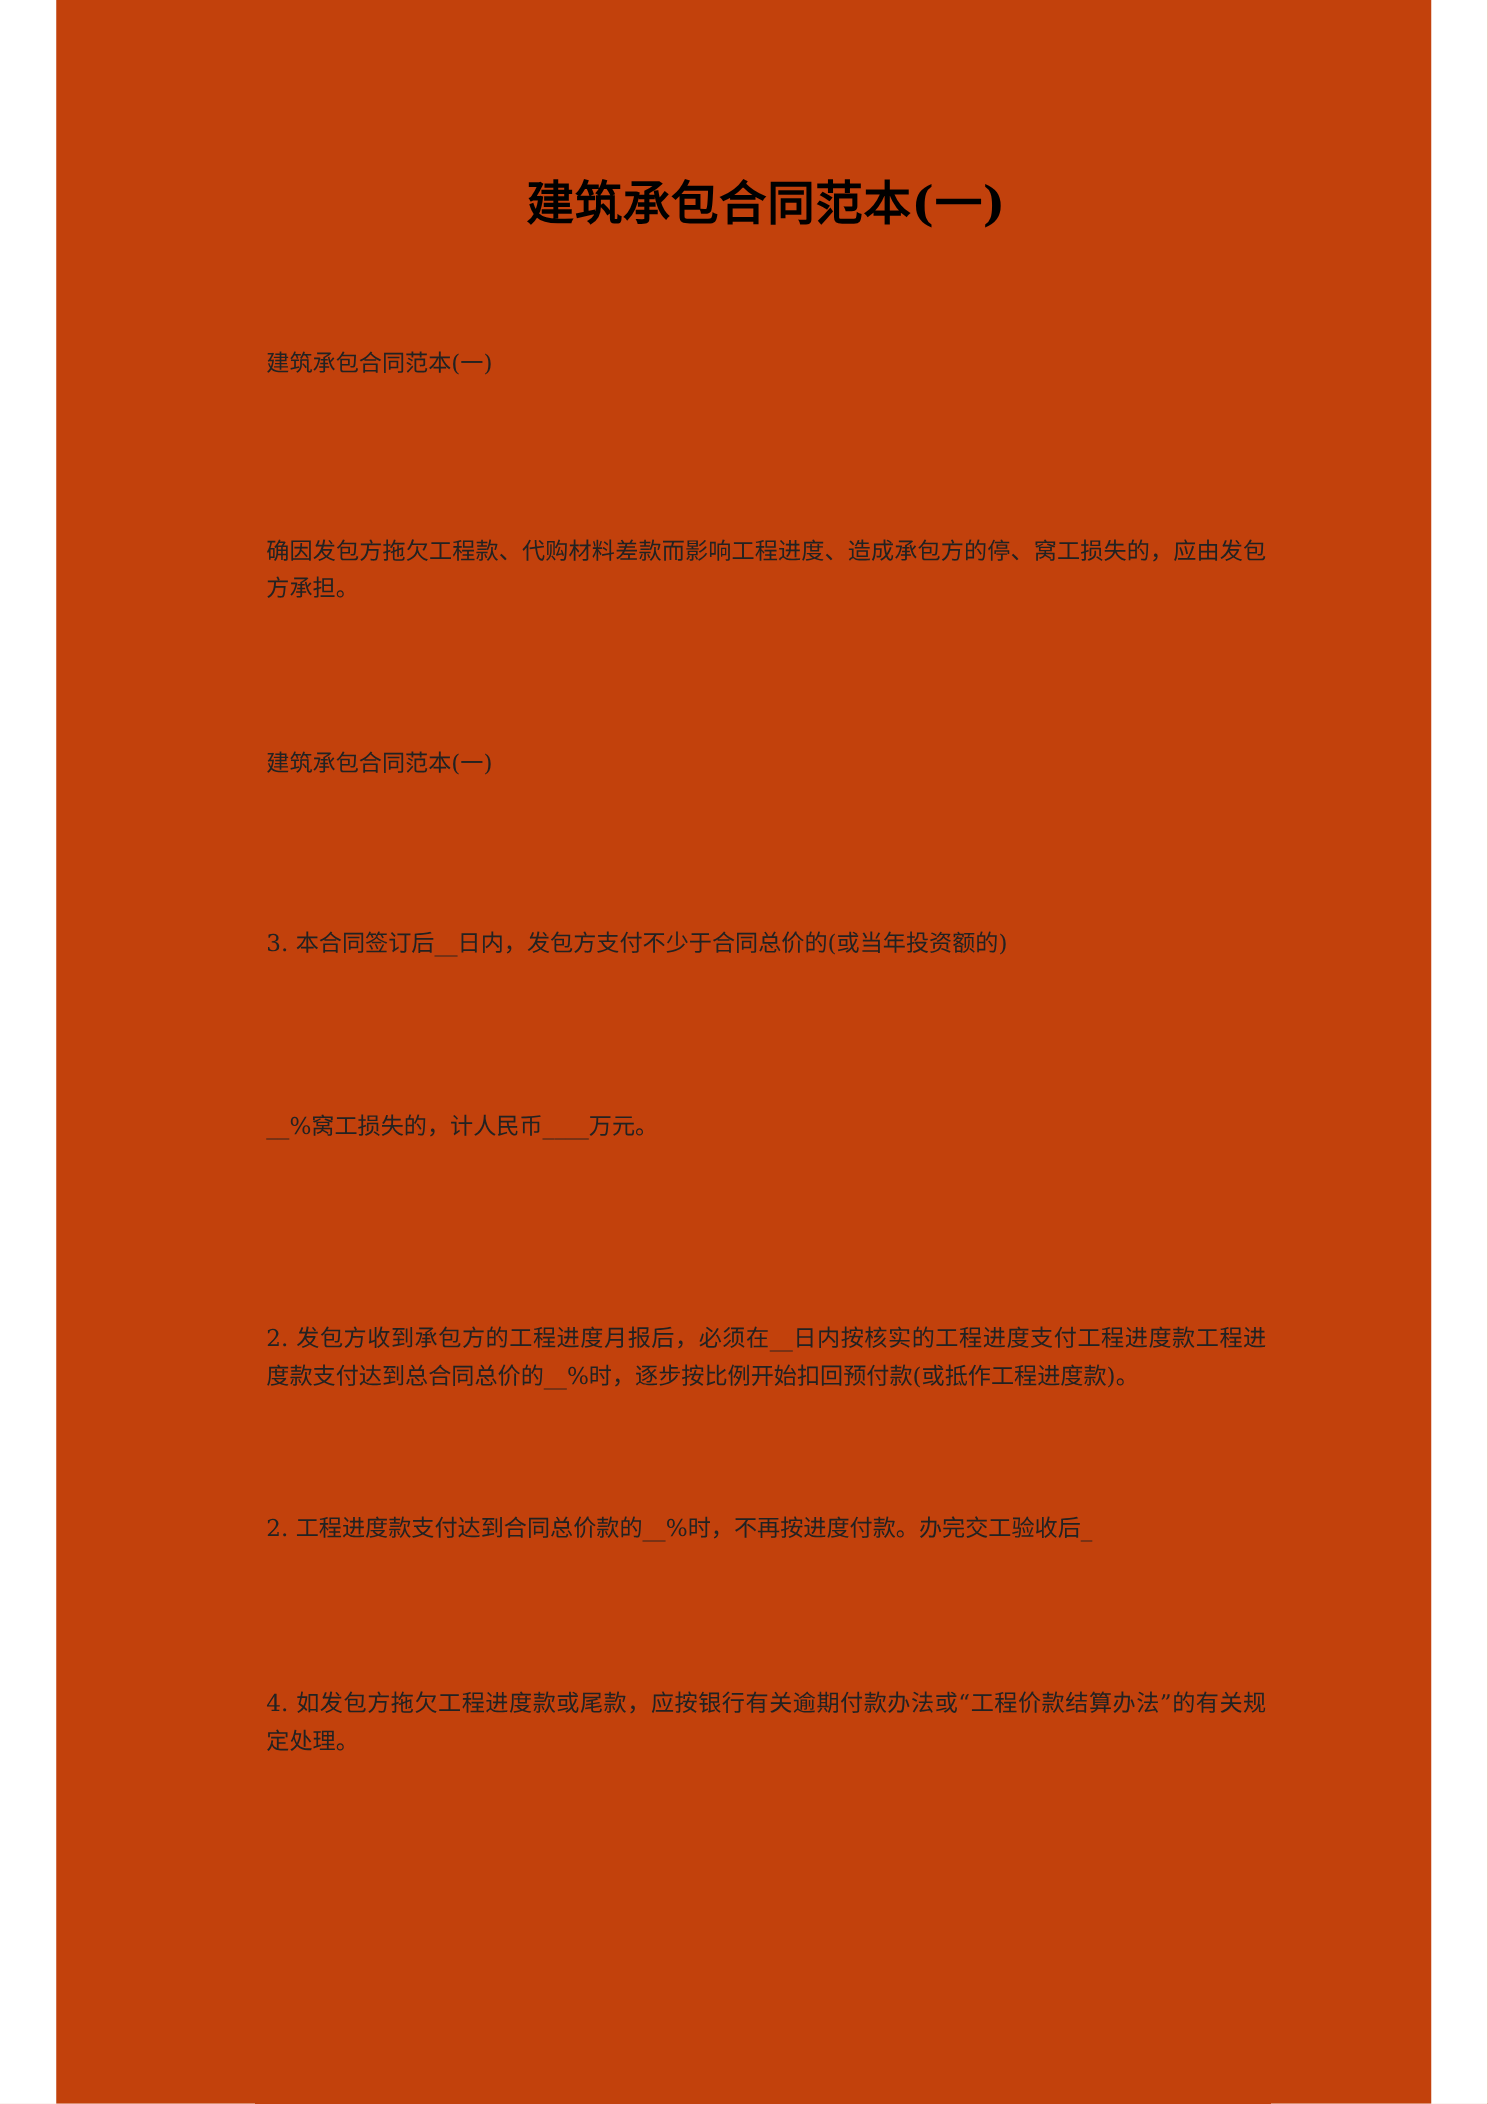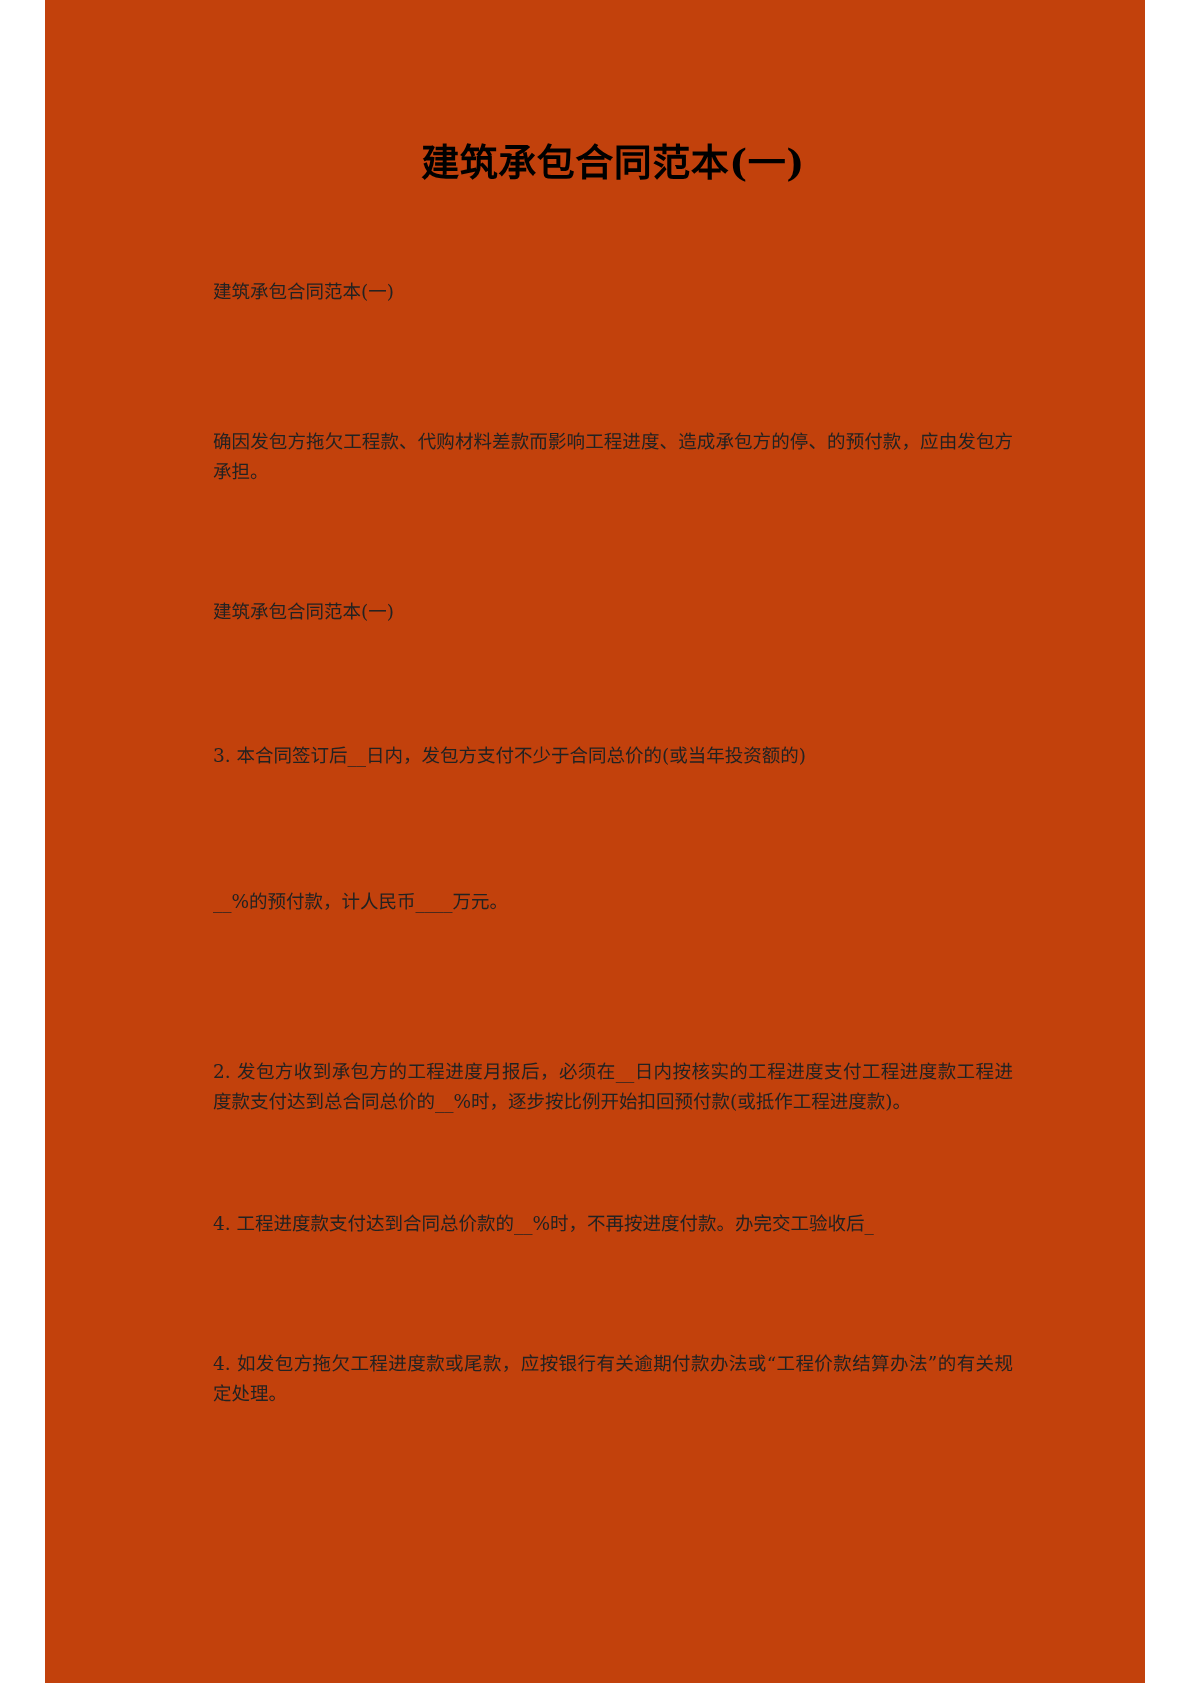--- a/index.html
+++ b/index.html
@@ -66,28 +66,28 @@
 </head>
 <body>
 
 <div class="page">
   <div class="content">
 
     <h1 class="doc-title">建筑承包合同范本(一)</h1>
 
     <p class="block b0">建筑承包合同范本(一)</p>
 
-    <p class="block b1">确因发包方拖欠工程款、代购材料差款而影响工程进度、造成承包方的停、的预付款，应由发包方承担。</p>
+    <p class="block b1">确因发包方拖欠工程款、代购材料差款而影响工程进度、造成承包方的停、窝工损失的，应由发包方承担。</p>
 
     <p class="block b2">建筑承包合同范本(一)</p>
 
     <p class="block b3">3. 本合同签订后__日内，发包方支付不少于合同总价的(或当年投资额的)</p>
 
-    <p class="block b4">__%的预付款，计人民币____万元。</p>
+    <p class="block b4">__%窝工损失的，计人民币____万元。</p>
 
     <p class="block b5">2. 发包方收到承包方的工程进度月报后，必须在__日内按核实的工程进度支付工程进度款工程进度款支付达到总合同总价的__%时，逐步按比例开始扣回预付款(或抵作工程进度款)。</p>
 
-    <p class="block b6">4. 工程进度款支付达到合同总价款的__%时，不再按进度付款。办完交工验收后_</p>
+    <p class="block b6">2. 工程进度款支付达到合同总价款的__%时，不再按进度付款。办完交工验收后_</p>
 
     <p class="block b7">4. 如发包方拖欠工程进度款或尾款，应按银行有关逾期付款办法或“工程价款结算办法”的有关规定处理。</p>
 
   </div>
 </div>
 
 </body></html>

